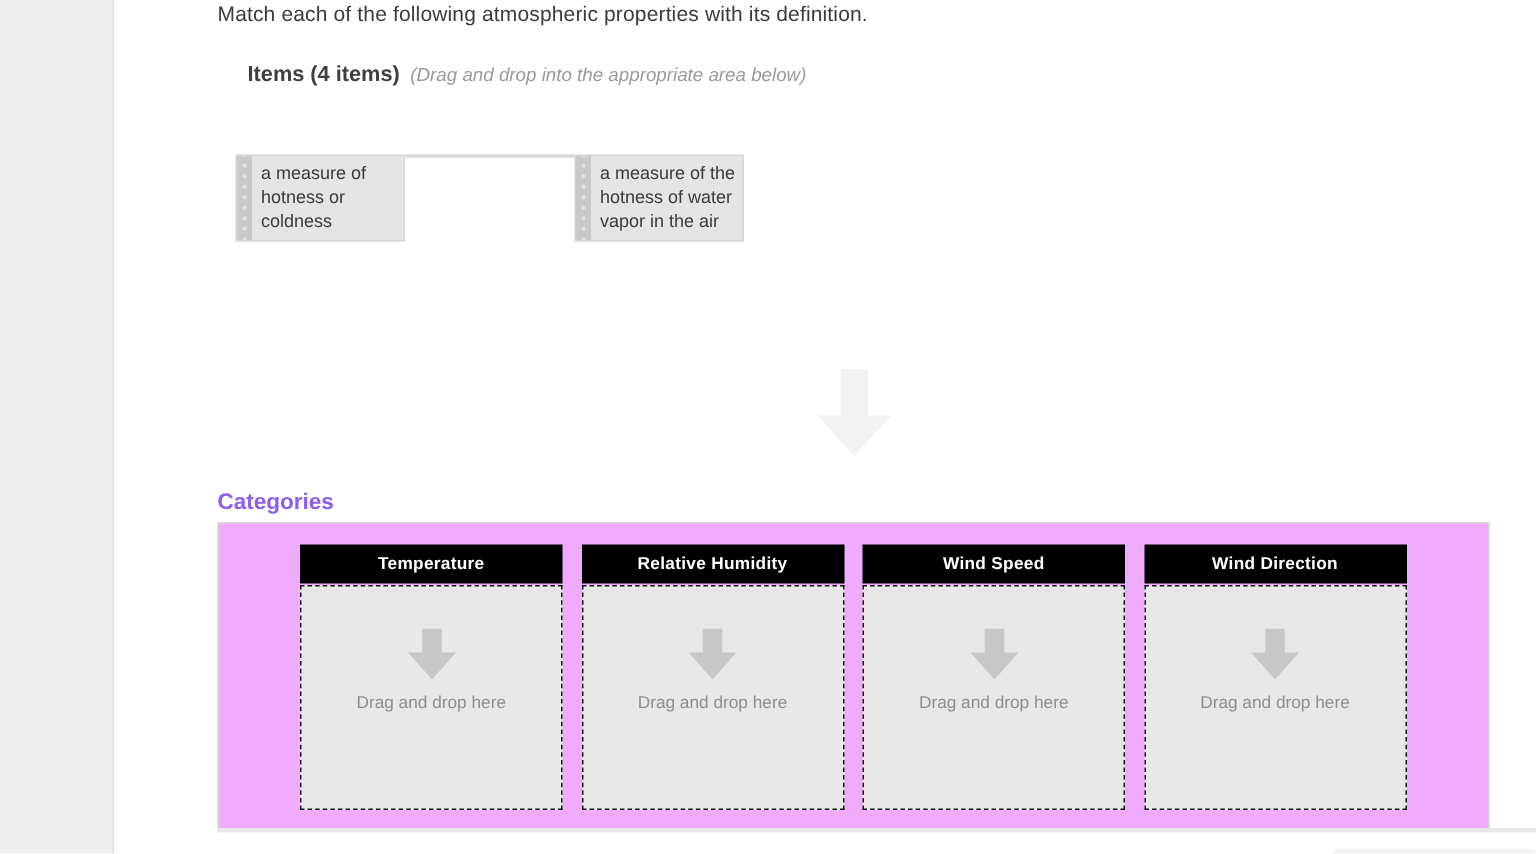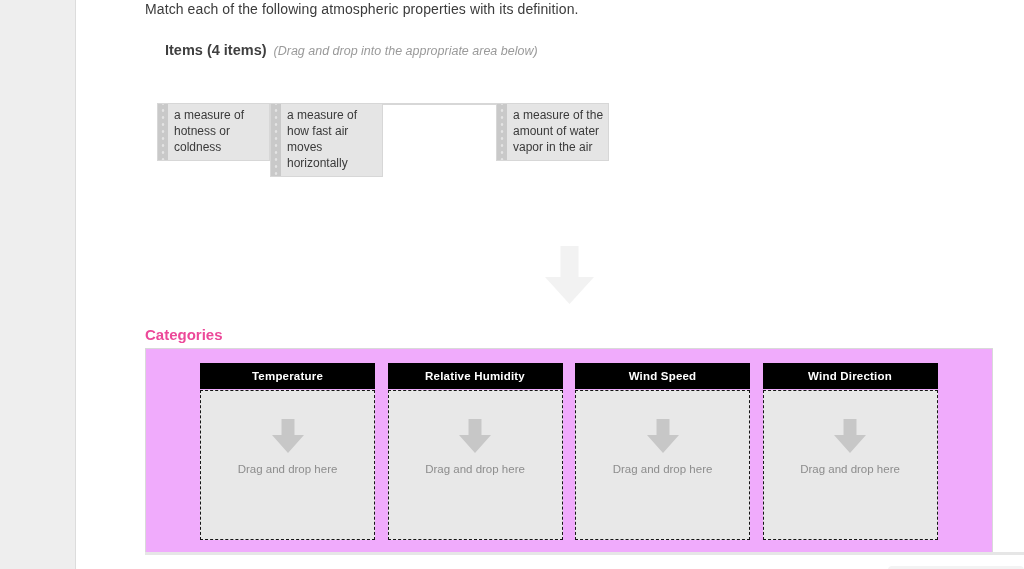--- a/index.html
+++ b/index.html
@@ -56,21 +56,21 @@
   }
   .item-text {
     padding: 3px 2px 5px 6px;
     font-size: 12px; line-height: 16px; color: #3a3a3a;
   }
 
   .big-arrow { position: absolute; left: 545px; top: 246px; }
 
   .categories-heading {
     position: absolute; left: 145px; top: 326px;
-    font-size: 15px; font-weight: bold; color: #ec4899;
+    font-size: 15px; font-weight: bold; color: #8b5cf6;
   }
 
   .categories-box {
     position: absolute; left: 145px; top: 348px;
     width: 848px; height: 206px;
     border: 1px solid #d9d9d9;
     background: #f0abfc;
     display: flex; gap: 12.5px;
     padding: 14px 0 0 54px;
   }
@@ -118,28 +118,24 @@
     <span>Items (4 items)</span><span class="items-hint">(Drag and drop into the appropriate area below)</span>
   </div>
 
   <div class="items-row">
     <div class="item">
       <div class="item-handle"></div>
       <div class="item-text">a measure of hotness or coldness</div>
     </div>
     <div class="item">
       <div class="item-handle"></div>
-      <div class="item-text">a measure of how fast air moves horizontally</div>
     </div>
     <div class="item">
       <div class="item-handle"></div>
-    </div>
-    <div class="item">
-      <div class="item-handle"></div>
-      <div class="item-text">a measure of the amount of water vapor in the air</div>
+      <div class="item-text">a measure of the hotness of water vapor in the air</div>
     </div>
   </div>
 
   <svg class="big-arrow" width="49" height="58">
     <polygon points="15.5,0 33.5,0 33.5,31 49,31 24.5,58 0,31 15.5,31" fill="#f2f2f2"></polygon>
   </svg>
 
   <div class="categories-heading">Categories</div>
 
   <div class="categories-box">

